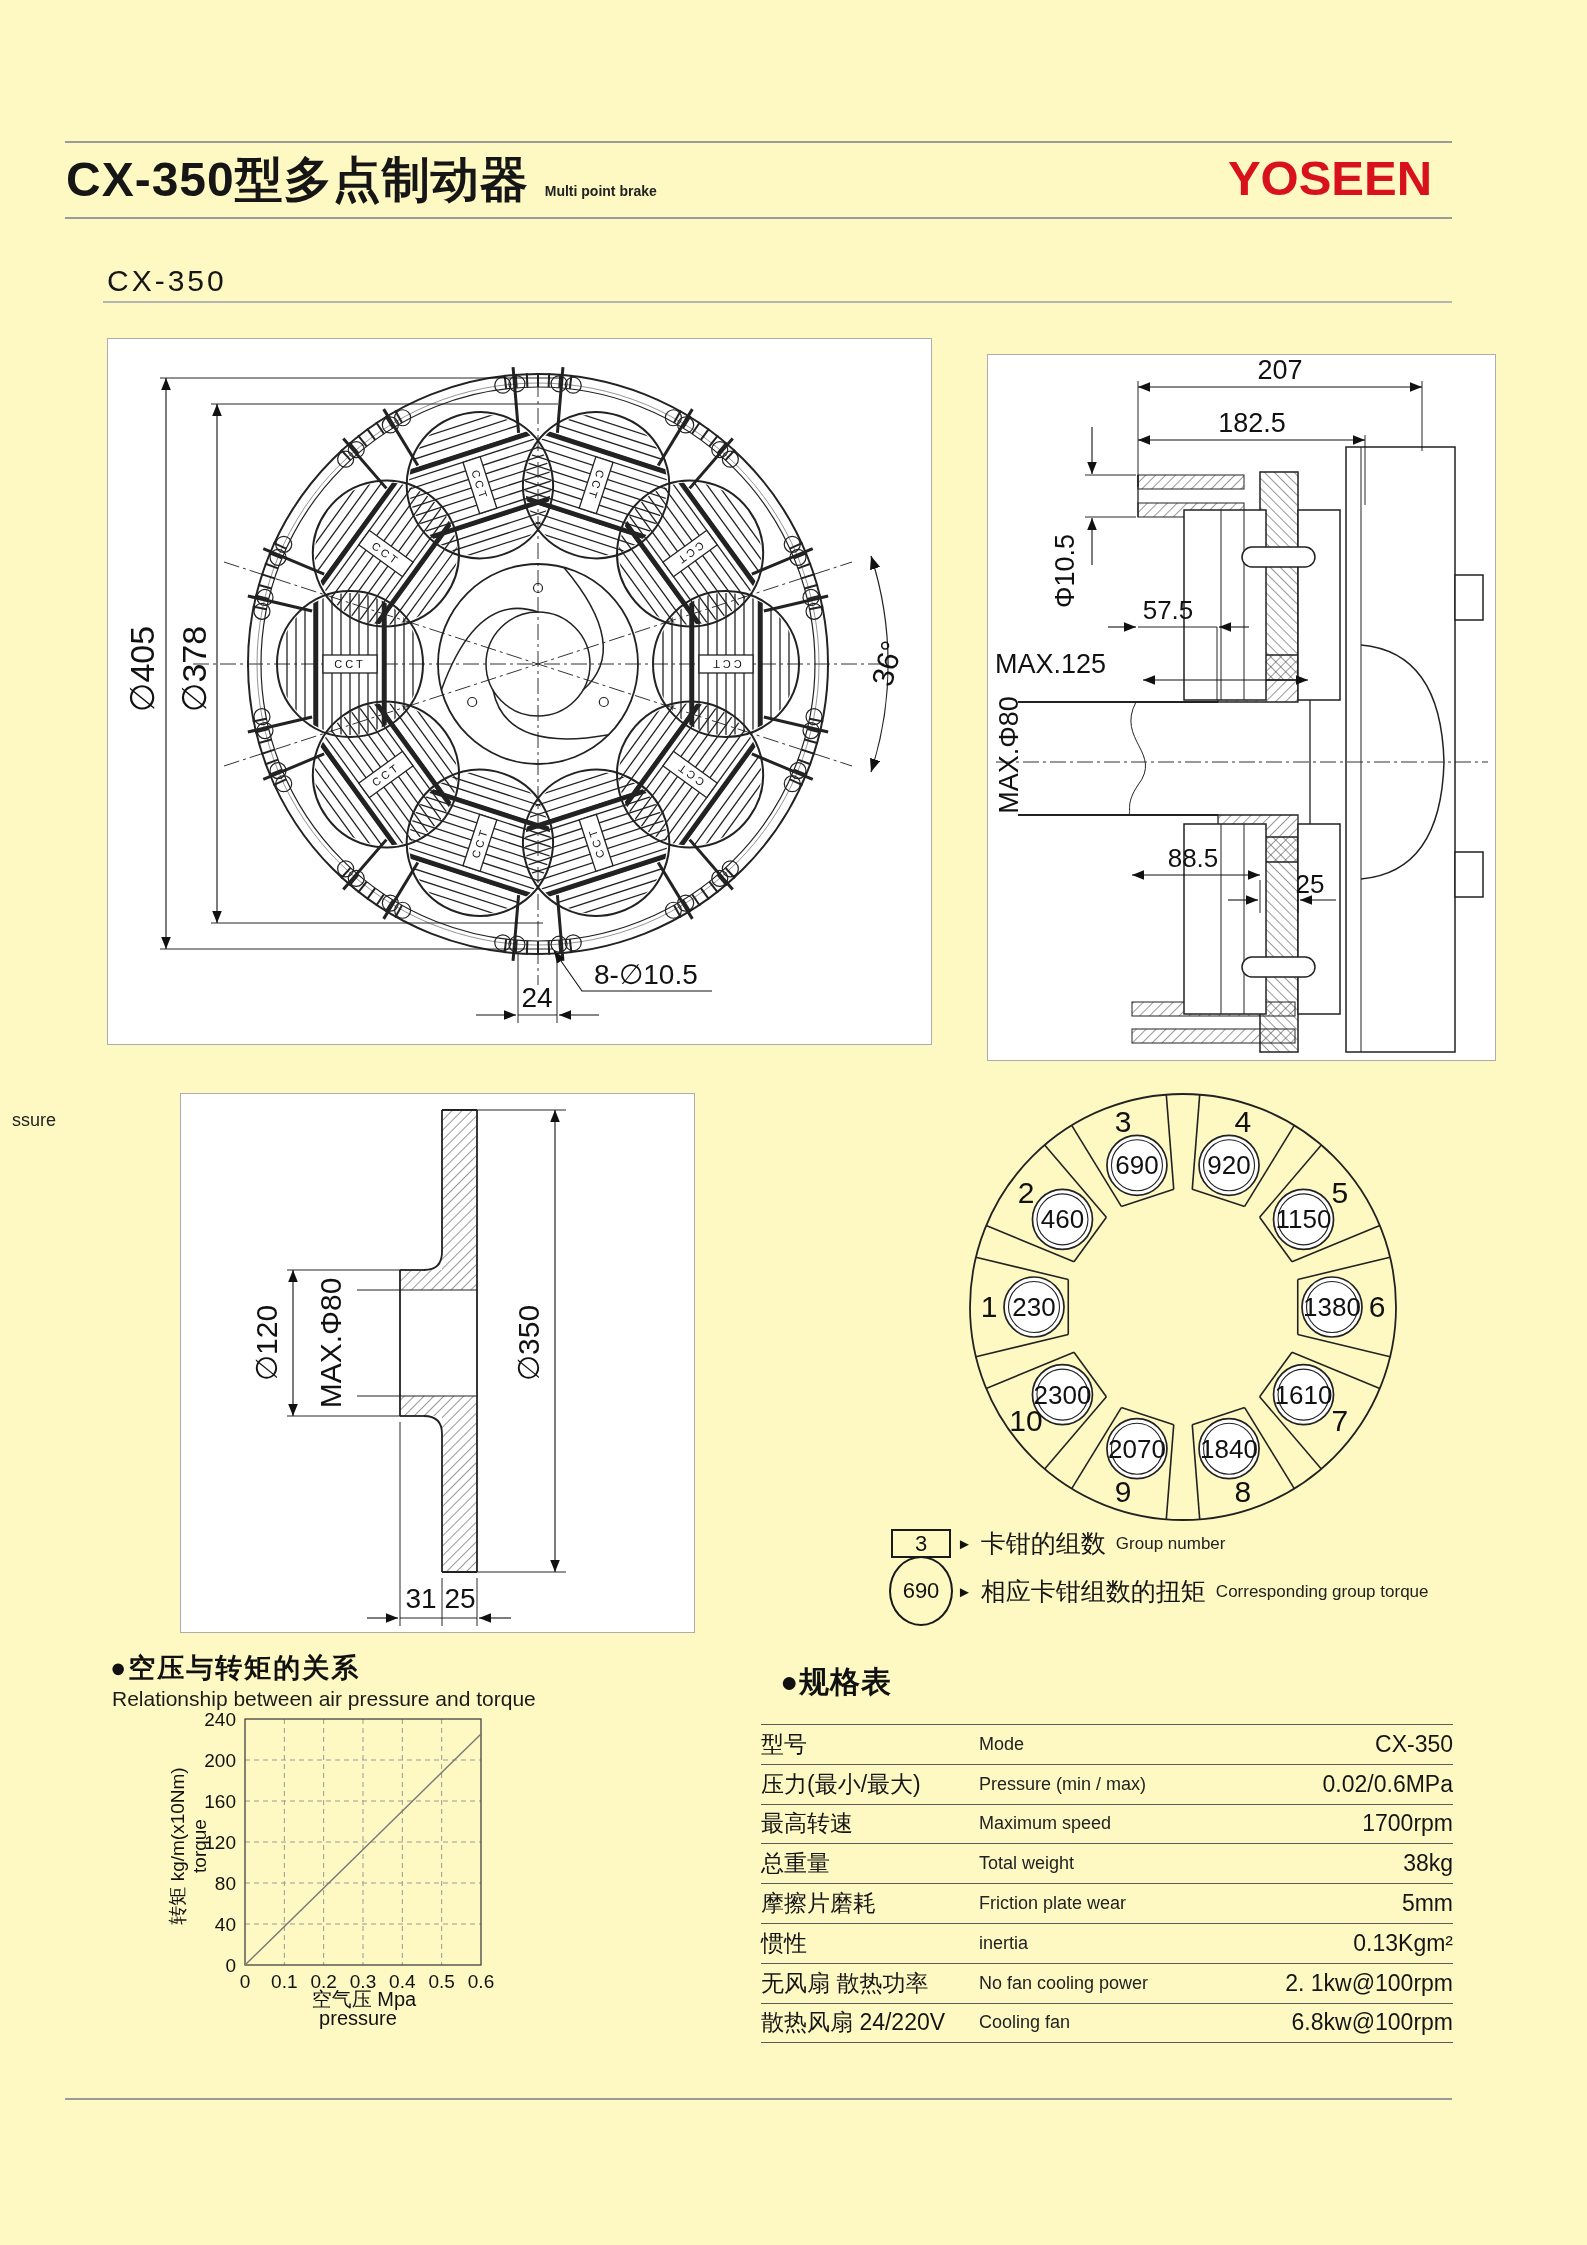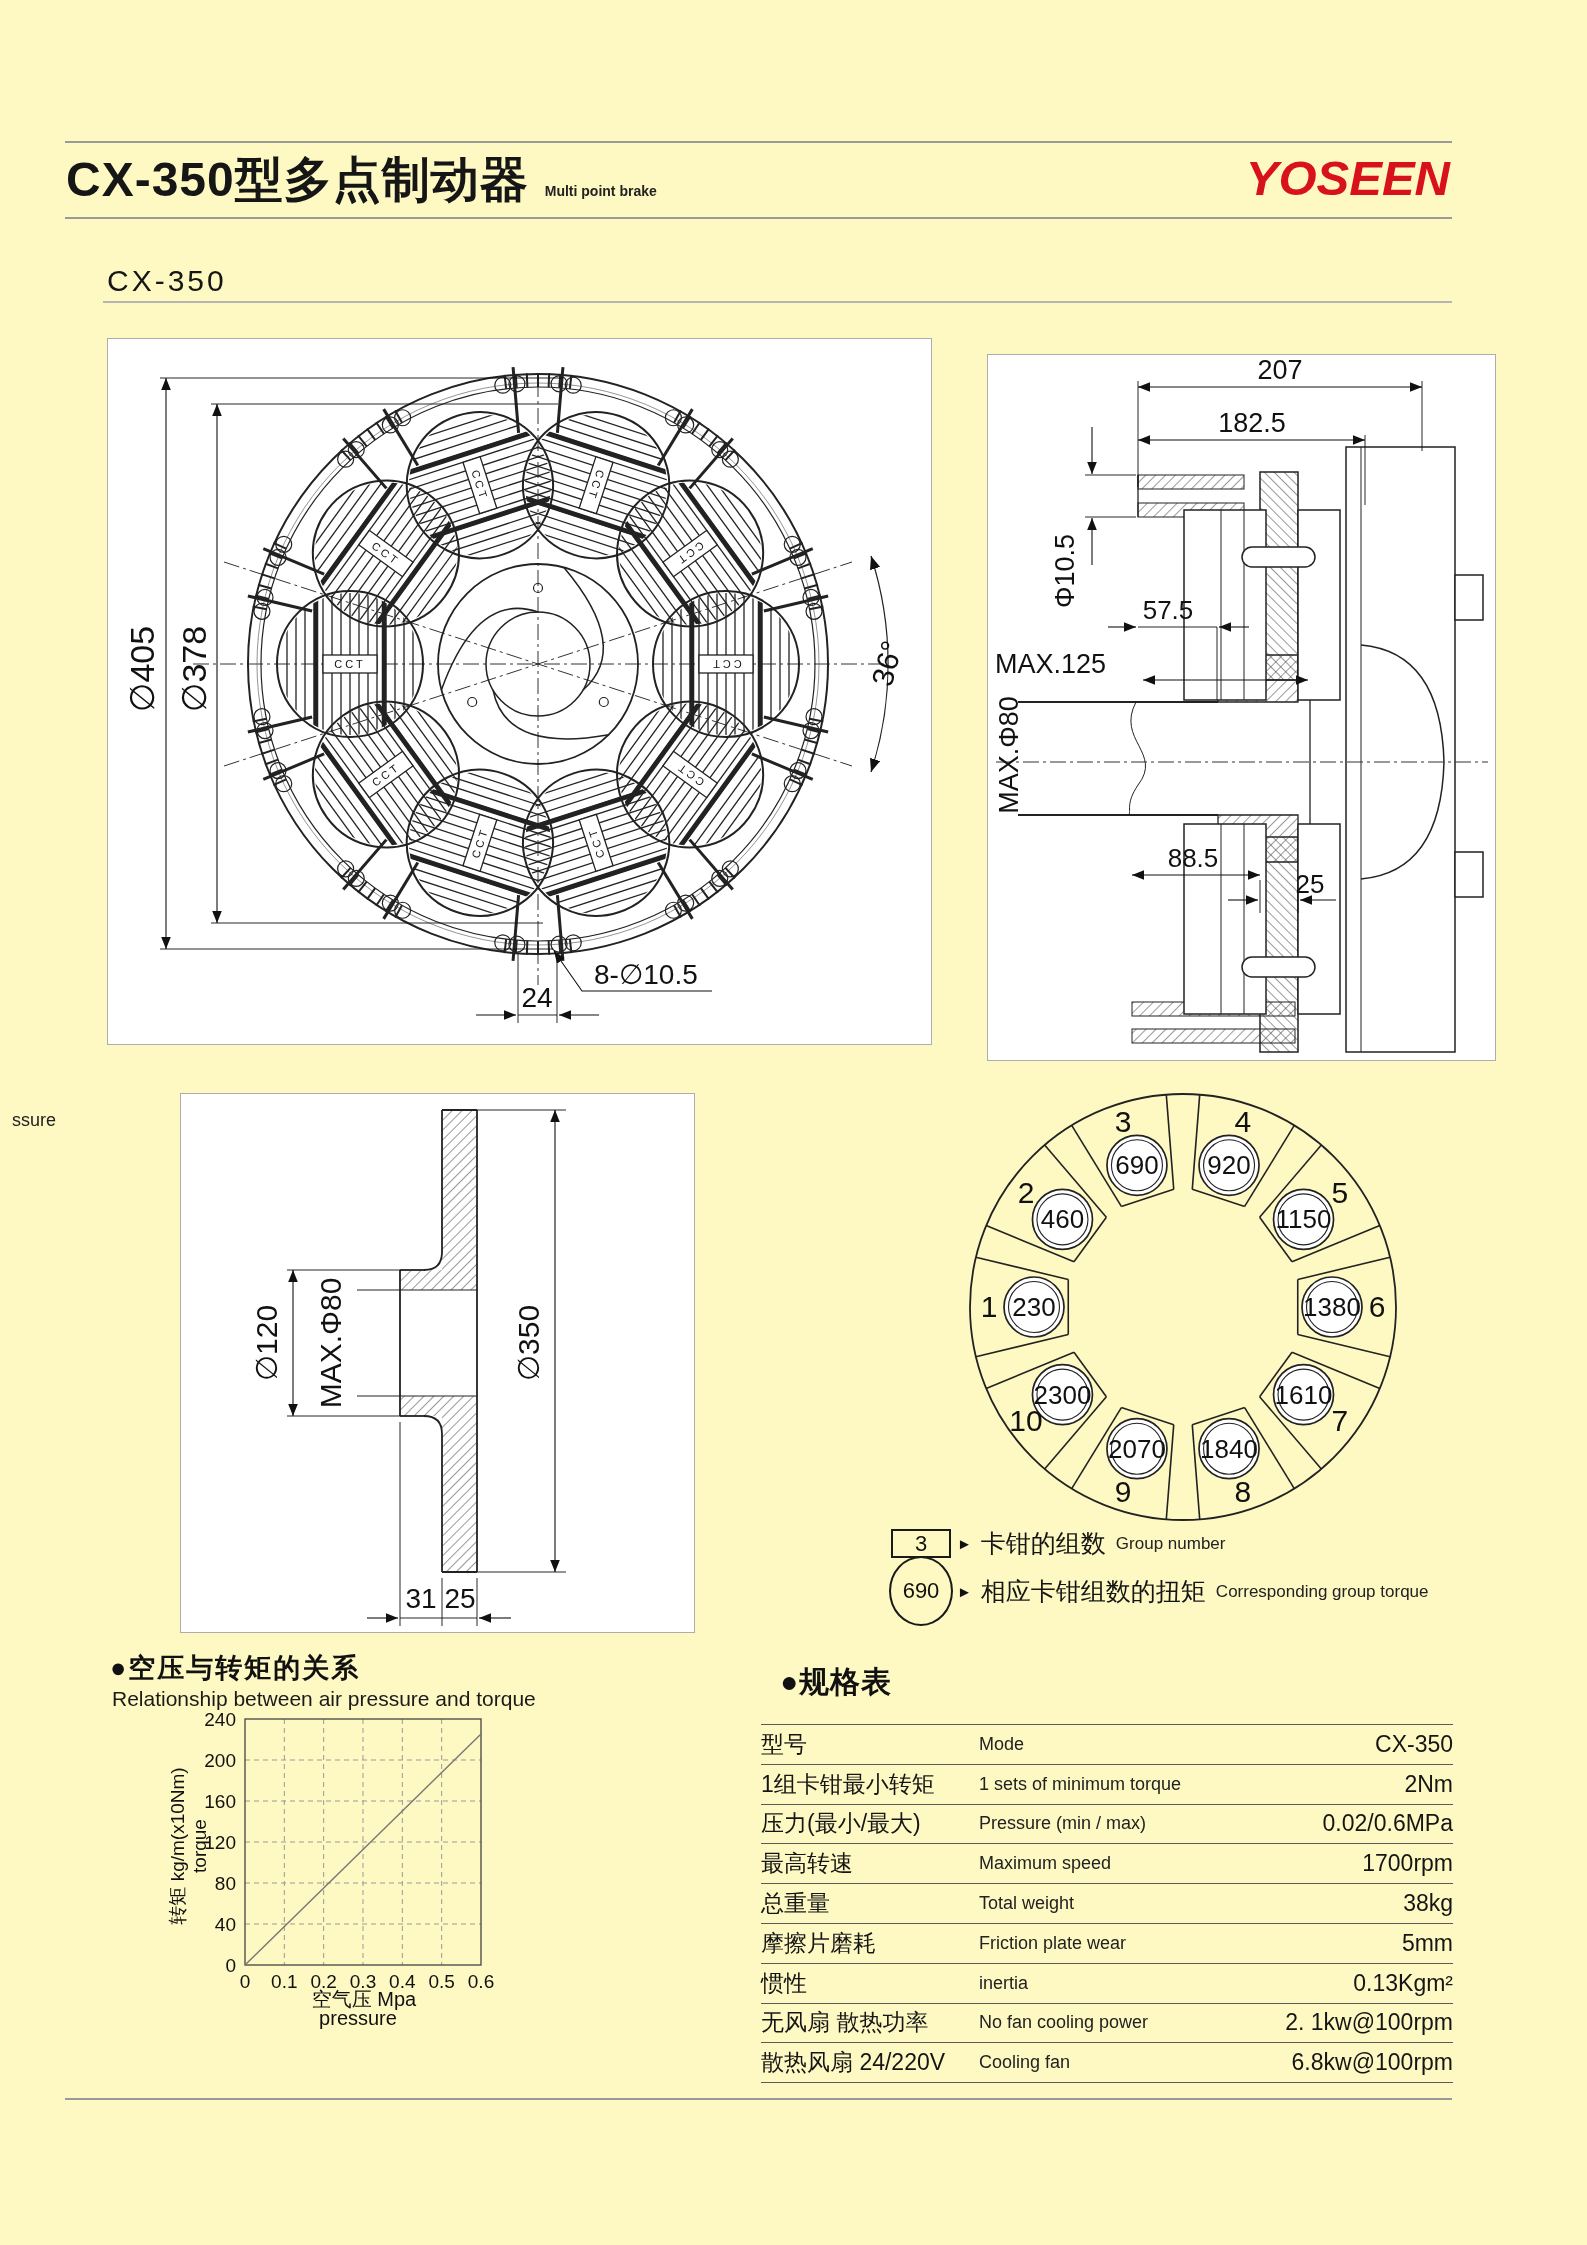--- a/index.html
+++ b/index.html
@@ -3,22 +3,22 @@
 <meta charset="utf-8">
 <style>
   html,body{margin:0;padding:0;background:#e8e8e8;}
   .page{position:relative;width:1587px;height:2245px;background:#fef9c3;overflow:hidden;
         font-family:"Liberation Sans","DejaVu Sans",sans-serif;color:#111;}
   .abs{position:absolute;}
   .rule{position:absolute;background:#9a9a9a;}
   .hdr-title{position:absolute;left:66px;top:148px;display:flex;align-items:baseline;white-space:nowrap;}
   .hdr-title .cn{font-size:48px;font-weight:700;letter-spacing:1px;color:#161616;}
   .hdr-title .en{font-size:14px;font-weight:700;margin-left:16px;color:#222;}
-  .logo{position:absolute;left:1210px;top:150px;width:240px;text-align:right;
-        font-size:49px;font-weight:900;font-style:italic;letter-spacing:0px;}
+  .logo{position:absolute;left:1210px;top:150px;width:240px;text-align:center;
+        font-size:49px;font-weight:900;letter-spacing:0px;}
   .section-label{position:absolute;left:107px;top:264px;font-size:30px;letter-spacing:3px;color:#161616;}
   .margin-text{position:absolute;left:12px;top:1110px;font-size:18px;color:#222;}
   .dbox{position:absolute;border:1.5px solid #adadad;background:#fff;}
   svg{display:block;}
   svg text{font-family:"Liberation Sans","DejaVu Sans",sans-serif;fill:#111;}
   
   .lg-box{position:absolute;left:891px;top:1529px;width:56px;height:25px;border:2px solid #1a1a1a;
           display:flex;align-items:center;justify-content:center;font-size:22px;}
   .lg-oval{position:absolute;left:889px;top:1556px;width:60px;height:66px;border:2px solid #1a1a1a;border-radius:50%;
           display:flex;align-items:center;justify-content:center;font-size:22px;}
@@ -819,25 +819,20 @@
   </svg>
 
   <div class="spec-title">●规格表</div>
   <div class="spec">
     <div class="row">
         <span class="cn">型号</span>
         <span class="en">Mode</span>
         <span class="val">CX-350</span>
       </div>
     <div class="row">
-        <span class="cn">1组卡钳最小转矩</span>
-        <span class="en">1 sets of minimum torque</span>
-        <span class="val">2Nm</span>
-      </div>
-    <div class="row">
         <span class="cn">压力(最小/最大)</span>
         <span class="en">Pressure (min / max)</span>
         <span class="val">0.02/0.6MPa</span>
       </div>
     <div class="row">
         <span class="cn">最高转速</span>
         <span class="en">Maximum speed</span>
         <span class="val">1700rpm</span>
       </div>
     <div class="row">

